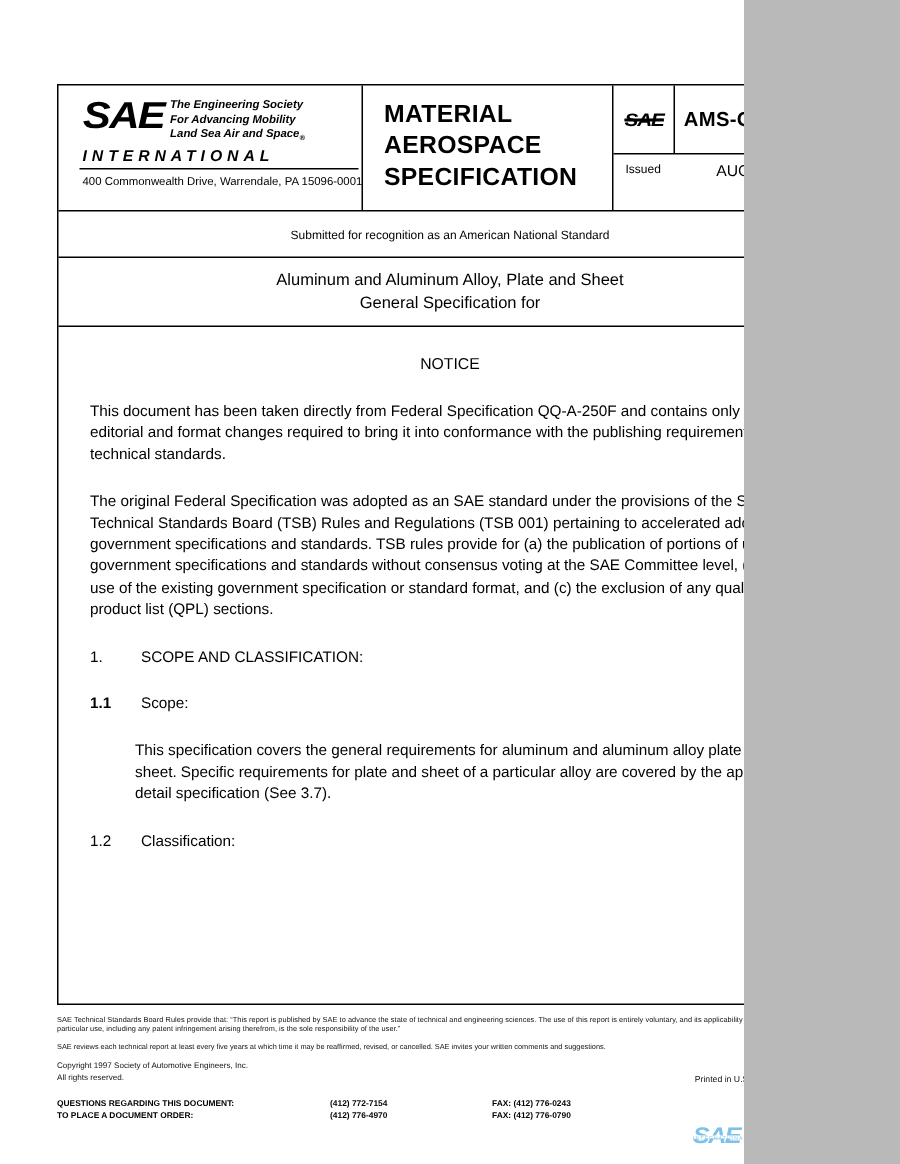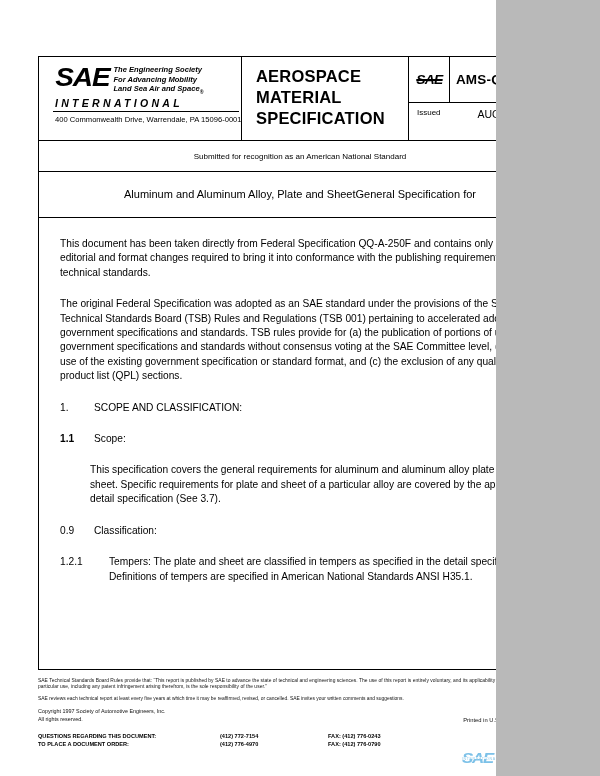--- a/index.html
+++ b/index.html
@@ -158,21 +158,21 @@
   }
   .submitted span { font-size: 8px; }
   
   .title-strip {
     position: absolute;
     left: 0; top: 115px;
     width: 100%;
     height: 46px;
     border-bottom: 1.5px solid #000;
     display: flex;
-    flex-direction: row;
+    flex-direction: column;
     align-items: center;
     justify-content: center;
   }
   .title-strip div { font-size: 11px; line-height: 15px; }
   
   .body {
     position: absolute;
     left: 0; top: 161px;
     width: 100%;
     padding: 19px 21px 0 21px;
@@ -303,22 +303,22 @@
             <div class="sae-tag">The Engineering Society</div>
             <div class="sae-tag">For Advancing Mobility</div>
             <div class="sae-tag"><span>Land Sea Air and Space</span><span class="reg">®</span></div>
           </div>
         </div>
         <div class="sae-intl">INTERNATIONAL</div>
         <div class="sae-addr">400 Commonwealth Drive, Warrendale, PA 15096-0001</div>
       </div>
 
       <div class="mh-mid">
+        <div>MATERIAL</div>
         <div>AEROSPACE</div>
-        <div>MATERIAL</div>
         <div>SPECIFICATION</div>
       </div>
 
       <div class="mh-right">
         <div class="mh-right-top">
           <div class="mh-badge">
             <span class="mh-badge-txt">SAE</span>
           </div>
           <div class="mh-docnum">AMS-QQ-A-250</div>
         </div>
@@ -333,46 +333,43 @@
       <span>Submitted for recognition as an American National Standard</span>
     </div>
 
     <div class="title-strip">
       <div>Aluminum and Aluminum Alloy, Plate and Sheet</div>
       <div>General Specification for</div>
     </div>
 
     <div class="body">
 
+      <div class="notice-head">NOTICE</div>
 
       <p class="para">This document has been taken directly from Federal Specification QQ-A-250F and contains only minor editorial and format changes required to bring it into conformance with the publishing requirements of SAE technical standards.</p>
 
       <p class="para">The original Federal Specification was adopted as an SAE standard under the provisions of the SAE Technical Standards Board (TSB) Rules and Regulations (TSB 001) pertaining to accelerated adoption of government specifications and standards.  TSB rules provide for (a) the publication of portions of unrevised government specifications and standards without consensus voting at the SAE Committee level, (b) the use of the existing government specification or standard format, and (c) the exclusion of any qualified product list (QPL) sections.</p>
 
       <div class="sec-row">
         <div class="sec-num plain">1.</div>
         <div class="sec-txt">SCOPE AND CLASSIFICATION:</div>
       </div>
 
       <div class="sec-row">
         <div class="sec-num">1.1</div>
         <div class="sec-txt">Scope:</div>
       </div>
 
       <div class="indent-para">This specification covers the general requirements for aluminum and aluminum alloy plate and sheet.  Specific requirements for plate and sheet of a particular alloy are covered by the applicable detail specification (See 3.7).</div>
 
       <div class="sec-row">
-        <div class="sec-num plain">0.9</div>
+        <div class="sec-num plain">1.2</div>
         <div class="sec-txt">Classification:</div>
       </div>
 
-      <div class="sec-row">
-        <div class="sec-num plain wide">1.2.1</div>
-        <div class="sec-txt">Tempers: The plate and sheet are classified in tempers as specified in the detail specification. Definitions of tempers are specified in American National Standards ANSI H35.1.</div>
-      </div>
 
     </div>
   </div>
 
   <div class="footer">
     <div class="fine">SAE Technical Standards Board Rules provide that: “This report is published by SAE to advance the state of technical and engineering sciences.  The use of this report is entirely voluntary, and its applicability and suitability for any particular use, including any patent infringement arising therefrom, is the sole responsibility of the user.”</div>
     <div class="fine2">SAE reviews each technical report at least every five years at which time it may be reaffirmed, revised, or cancelled.  SAE invites your written comments and suggestions.</div>
 
     <div class="copy-row">
       <div class="copy-left">

